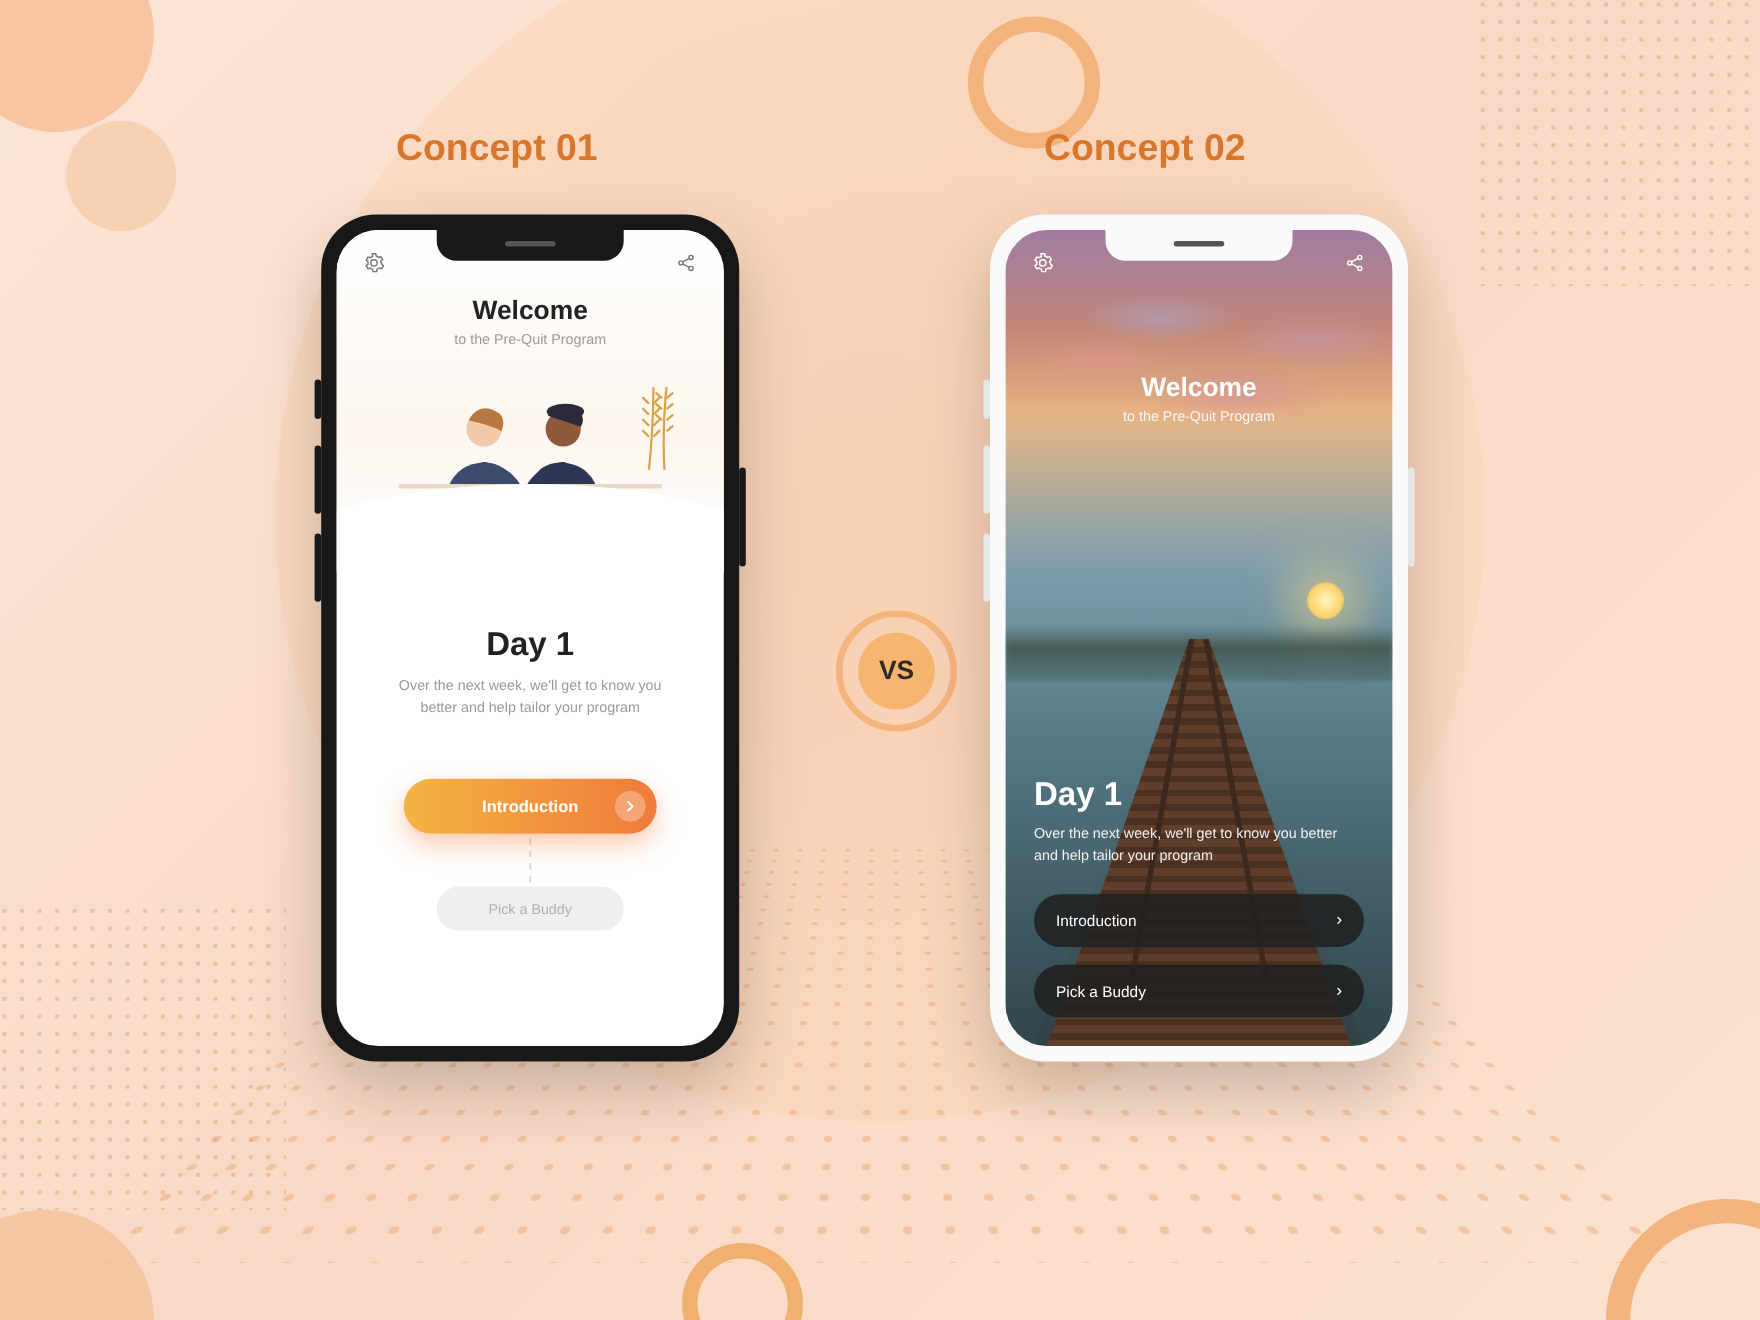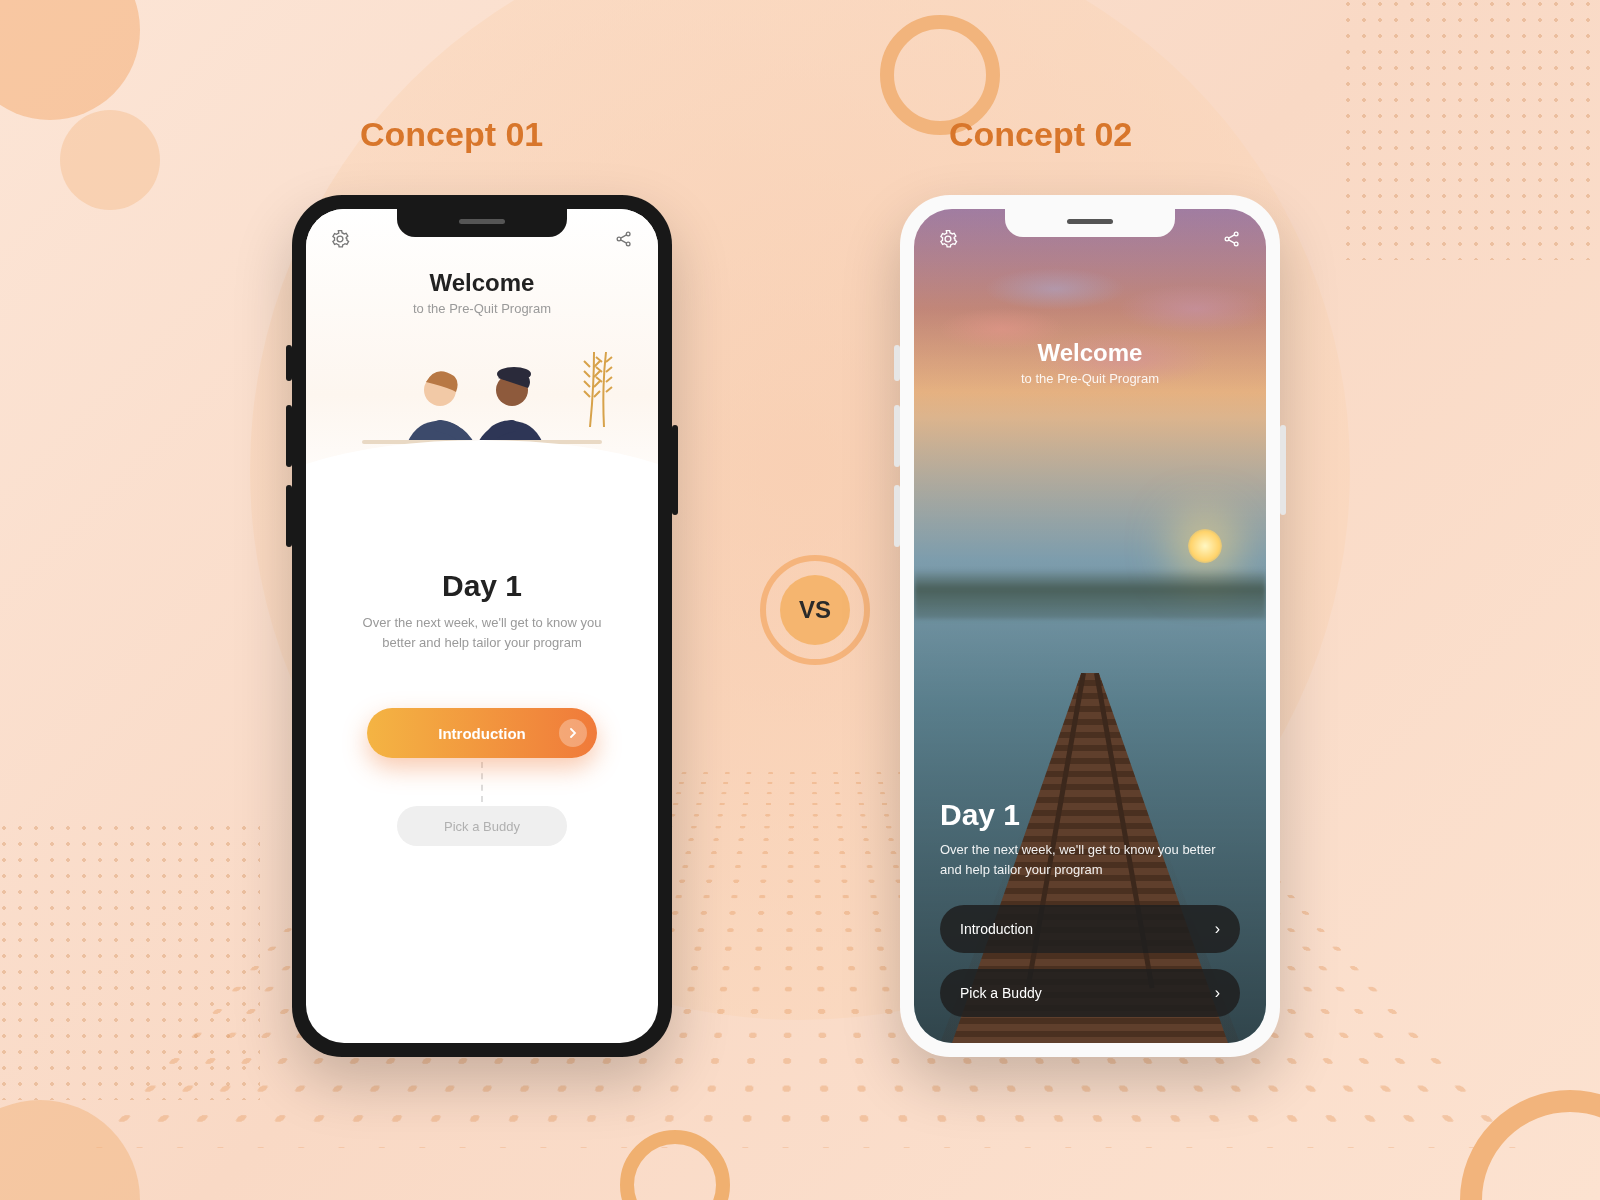--- a/index.html
+++ b/index.html
@@ -57,21 +57,21 @@
   border:6px solid #f5b47c;
 }
 .vs-wrap .ring-in {
   position:absolute; width:70px; height:70px; border-radius:50%;
   background:#f5b56f;
 }
 .vs-wrap span { position:relative; font-weight:700; font-size:24px; color:#2a2a2a; }
 
 
 .phone {
-  position:absolute; width:380px; height:862px; border-radius:50px;
+  position:absolute; width:380px; height:770px; border-radius:50px;
   padding:14px; box-shadow:0 25px 60px rgba(0,0,0,.2);
 }
 .phone.black { top:195px; left:292px; background:#181818; }
 .phone.white { top:195px; left:900px; background:#fafafa; }
 
 .side-btn { position:absolute; background:inherit; border-radius:4px; }
 .phone.black .side-btn { background:#181818; }
 .phone.white .side-btn { background:#e6e6e6; }
 .sb1 { width:6px; height:36px; left:-6px; top:150px; }
 .sb2 { width:6px; height:62px; left:-6px; top:210px; }

